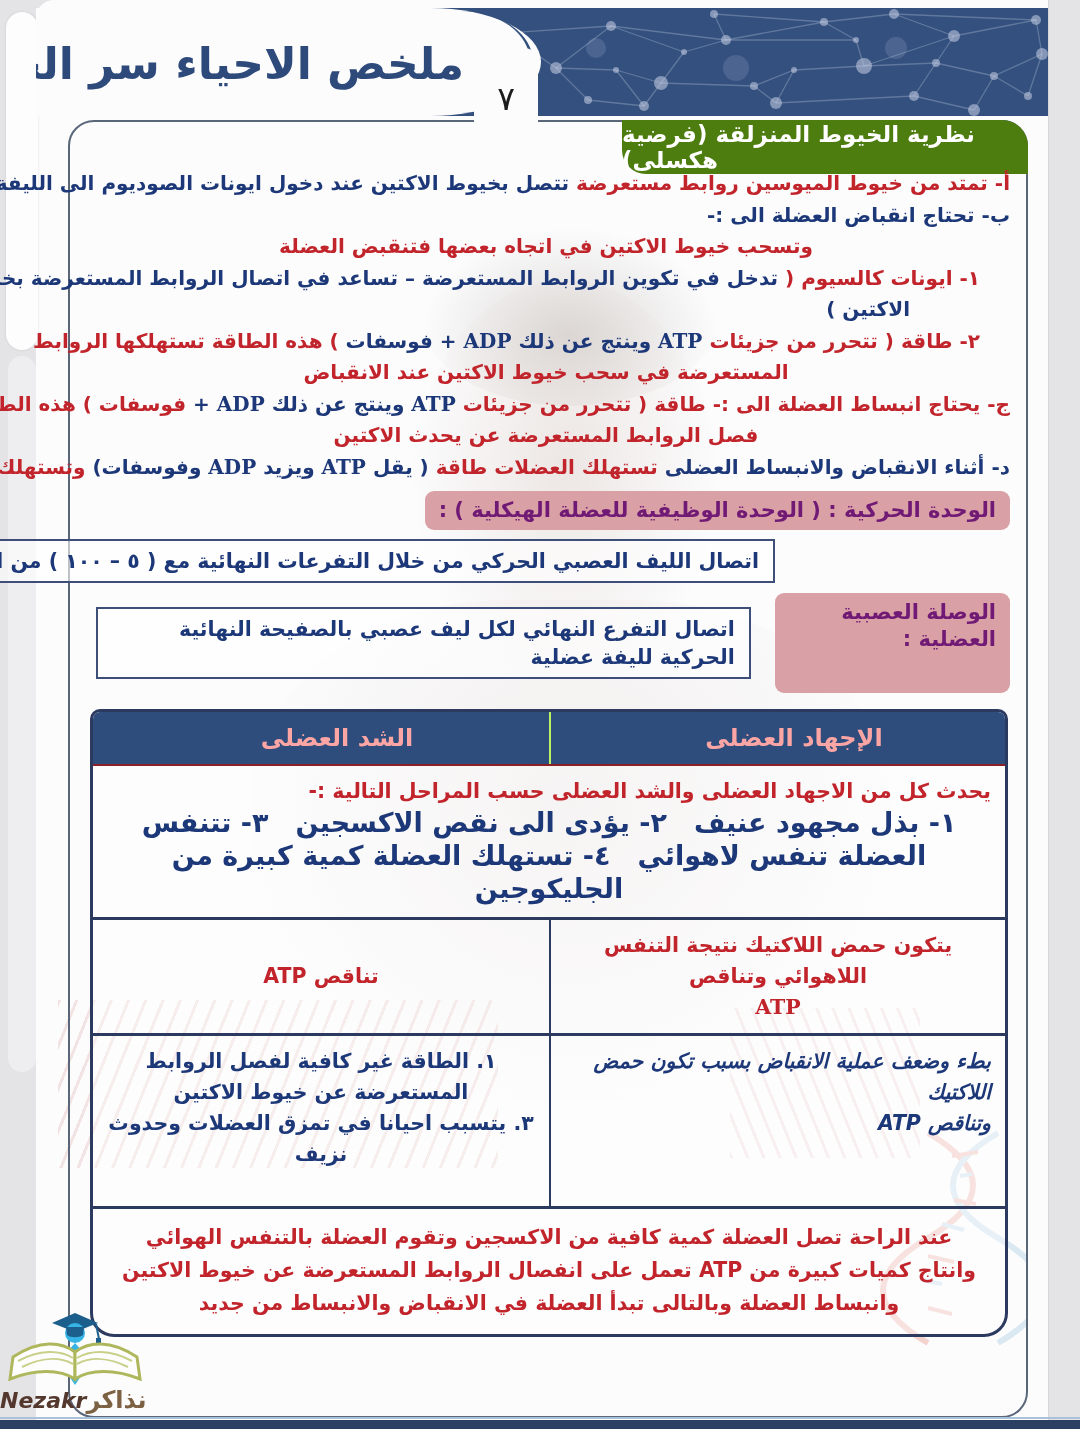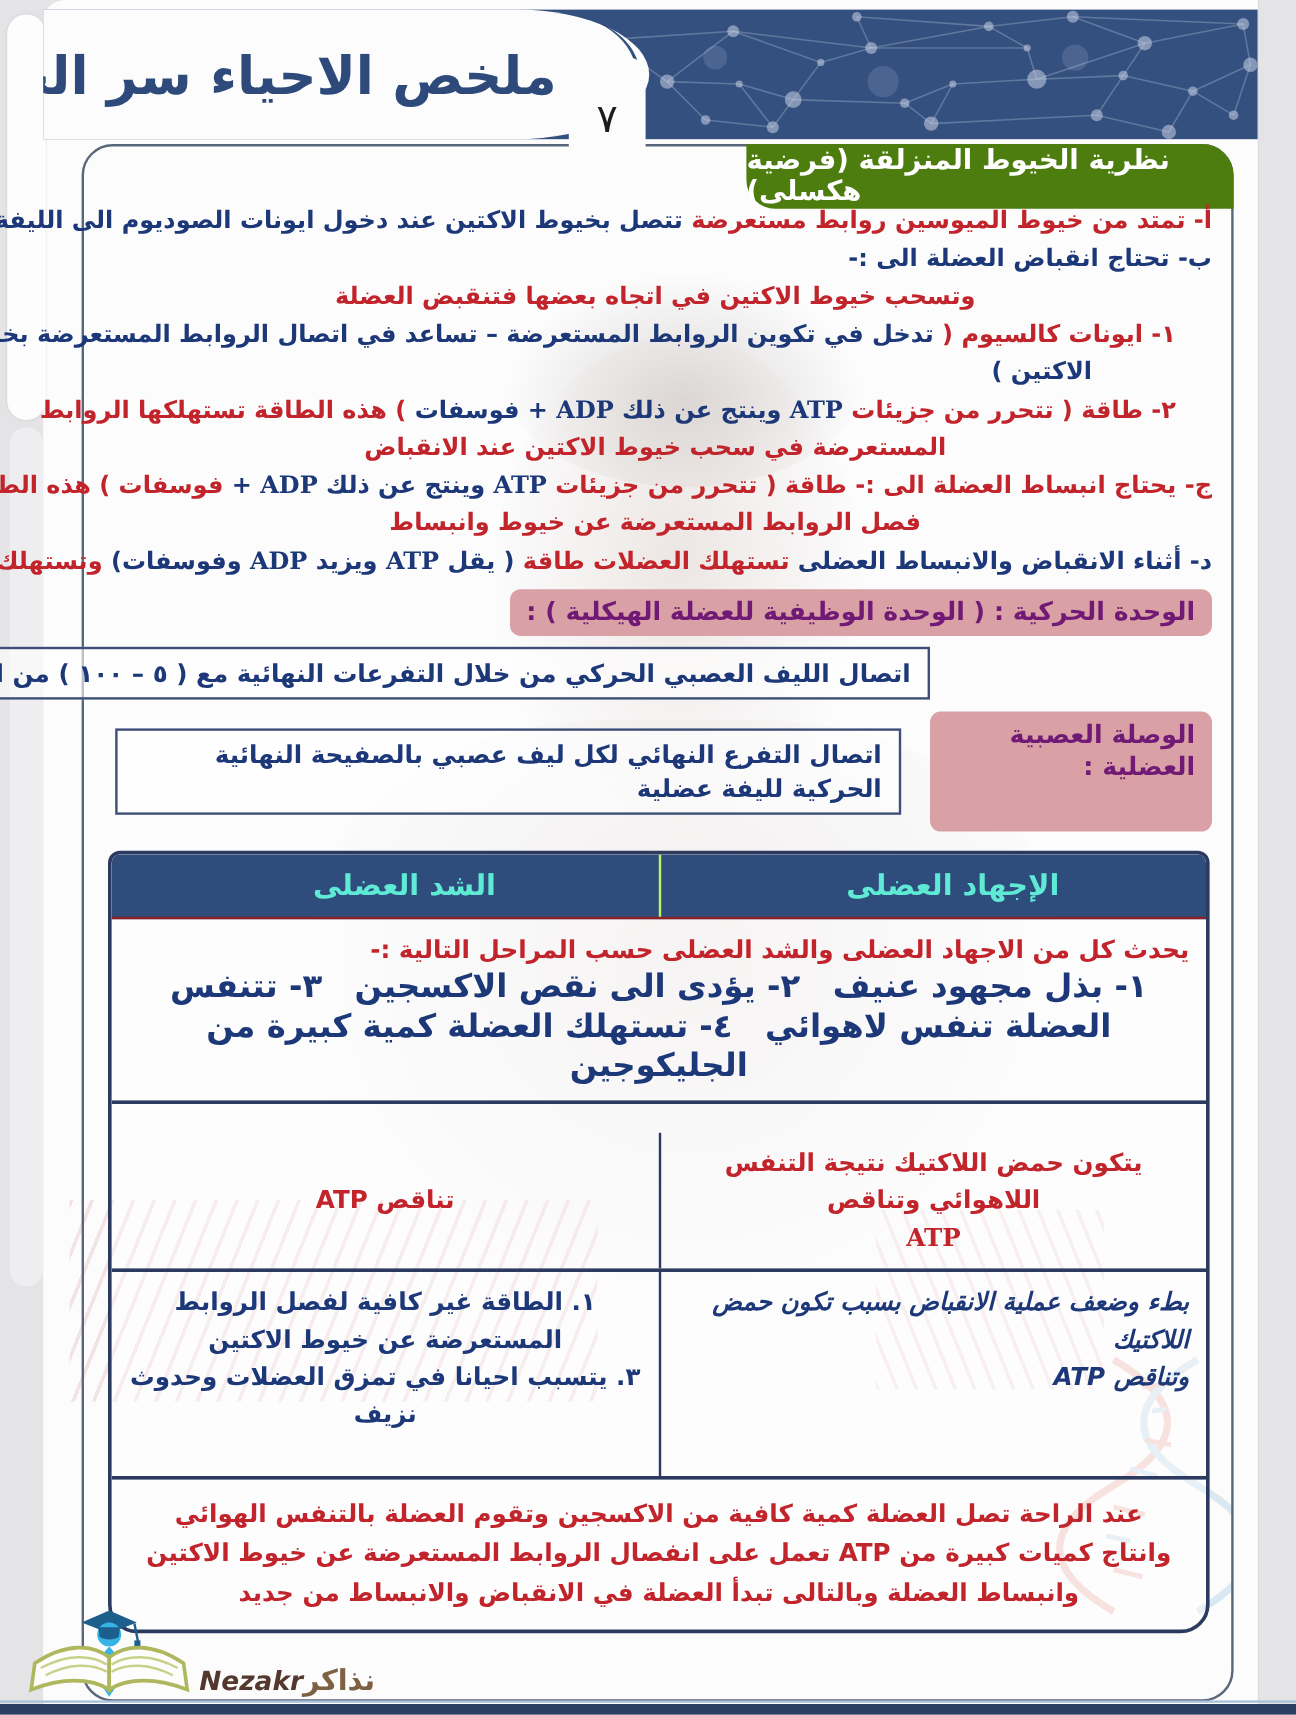--- a/index.html
+++ b/index.html
@@ -45,40 +45,40 @@
   .pink-box{background:#d9a0a5;color:#701a75;font-weight:bold;font-size:21px;line-height:27px;border-radius:9px;padding:6px 14px;width:max-content;max-width:100%;}
   .mt1{margin-top:8px;}
   .def-box{border:2px solid #3d4f78;background:rgba(255,255,255,.6);color:#1d3878;font-weight:bold;font-size:20.5px;line-height:28px;padding:6px 14px;width:max-content;max-width:100%;}
   .d1{margin:9px 235px 0 0;}
   .pair{display:flex;gap:10px;margin-top:10px;align-items:stretch;}
   .pair .def-box{margin:14px;}
 
   
   .ctable{margin:16px 2px 0 8px;border:3px solid #2b3a5e;border-radius:10px 10px 24px 24px;overflow:hidden;direction:rtl;background:rgba(255,255,255,.35);}
   .thead{display:grid;grid-template-columns:1fr 1fr;background:#2f4d7c;border-bottom:2px solid #8b2025;}
-  .th{height:52px;display:flex;align-items:center;justify-content:center;color:#5eead4;font-size:24px;font-weight:bold;padding-left:32px;}
+  .th{height:52px;display:flex;align-items:center;justify-content:center;color:#fca5a5;font-size:24px;font-weight:bold;padding-left:32px;}
   .th-r{border-left:2px solid #bef264;}
   .row1{border-bottom:3px solid #2b3a5e;padding:10px 14px 12px;}
   .r1-title{color:#c2242b;font-size:20.5px;font-weight:bold;text-align:right;line-height:30px;}
   .r1-steps{color:#1d3878;font-size:27px;font-weight:bold;text-align:center;line-height:33px;white-space:pre-wrap;}
   .grid2{display:grid;grid-template-columns:1fr 1fr;}
   .row2{border-bottom:3px solid #2b3a5e;}
   .row3{border-bottom:3px solid #2b3a5e;}
   .cell{padding:10px 14px;font-size:20.5px;font-weight:bold;line-height:31px;}
   .c-r{border-left:2px solid #2b3a5e;}
-  .red{color:#c2242b;margin-top:24px;}
+  .red{color:#c2242b;}
   .blue{color:#1d3878;}
   .center{text-align:center;}
   .row2 .cell{min-height:66px;display:flex;flex-direction:column;justify-content:center;}
   .row3 .c-r{text-align:right;font-style:italic;}
   .row3 .c-l{text-align:center;min-height:150px;}
   .row4{padding:12px 26px 14px;text-align:center;font-size:20.5px;font-weight:bold;line-height:33px;color:#c2242b;}
 
   
-  .footer{position:absolute;left:0;right:0;bottom:13px;display:flex;flex-direction:row;align-items:flex-end;z-index:5;margin-left:16px;}
+  .footer{position:absolute;left:0;right:0;bottom:13px;display:flex;flex-direction:column;align-items:flex-start;z-index:5;}
   .brand{line-height:26px;direction:ltr;}
   .brand-lat{font-size:22px;font-weight:bold;font-style:italic;color:#54382e;}
   .brand-ar{font-size:24px;font-weight:bold;color:#7d6143;}
   .bottom-line{position:absolute;left:0;bottom:10px;width:100%;height:2px;background:#a9c1d9;z-index:4;}
   .bottom-bar{position:absolute;left:0;bottom:0;width:100%;height:9px;background:#2b3f63;z-index:4;}
 </style>
 </head>
 <body>
 
 <div class="page"></div>
@@ -194,21 +194,21 @@
 
     <div>
         <div class="t-line ind0"><span class="seg-r">أ-  تمتد من خيوط الميوسين روابط مستعرضة </span><span class="seg-b">تتصل بخيوط الاكتين عند دخول ايونات الصوديوم الى الليفة العضلية</span></div>
         <div class="t-line ind0"><span class="seg-b">ب-   تحتاج انقباض العضلة الى :-</span></div>
         <div class="t-line ind2"><span class="seg-r">وتسحب خيوط الاكتين في اتجاه بعضها فتنقبض العضلة</span></div>
         <div class="t-line ind1"><span class="seg-r">١- ايونات كالسيوم ( </span><span class="seg-b">تدخل في تكوين الروابط المستعرضة – تساعد في اتصال الروابط المستعرضة بخيوط</span></div>
         <div class="t-line ind3"><span class="seg-b">الاكتين )</span></div>
         <div class="t-line ind1"><span class="seg-r">٢- طاقة ( تتحرر من جزيئات </span><span class="seg-b lat">ATP</span><span class="seg-b"> وينتج عن ذلك </span><span class="seg-b lat">ADP</span><span class="seg-b"> + فوسفات </span><span class="seg-r">) هذه الطاقة تستهلكها الروابط</span></div>
         <div class="t-line ind2"><span class="seg-r">المستعرضة في سحب خيوط الاكتين عند الانقباض</span></div>
         <div class="t-line ind0"><span class="seg-r">ج- يحتاج انبساط العضلة الى :- طاقة ( تتحرر من جزيئات </span><span class="seg-b lat">ATP</span><span class="seg-b"> وينتج عن ذلك </span><span class="seg-b lat">ADP</span><span class="seg-b"> + </span><span class="seg-r">فوسفات ) هذه الطاقة تستهلك في</span></div>
-        <div class="t-line ind2"><span class="seg-r">فصل الروابط المستعرضة عن خيوط وانبساط</span></div>
+        <div class="t-line ind2"><span class="seg-r">فصل الروابط المستعرضة عن يحدث الاكتين</span></div>
         <div class="t-line ind0"><span class="seg-b">د- أثناء الانقباض والانبساط العضلى </span><span class="seg-r">تستهلك العضلات طاقة </span><span class="seg-b">( يقل </span><span class="seg-b lat">ATP</span><span class="seg-b"> ويزيد </span><span class="seg-b lat">ADP</span><span class="seg-b"> وفوسفات) </span><span class="seg-r">وتستهلك ايضا كالسيوم</span></div>
       </div>
 
     <div class="pink-box mt1">الوحدة الحركية : ( الوحدة الوظيفية للعضلة الهيكلية ) :</div>
     <div class="def-box d1">اتصال الليف العصبي الحركي من خلال التفرعات النهائية مع ( ٥ – ١٠٠ ) من الالياف العضلية .</div>
 
     <div class="pair">
       <div class="pink-box">الوصلة العصبية العضلية :</div>
       <div class="def-box">اتصال التفرع النهائي لكل ليف عصبي بالصفيحة النهائية الحركية لليفة عضلية</div>
     </div>

